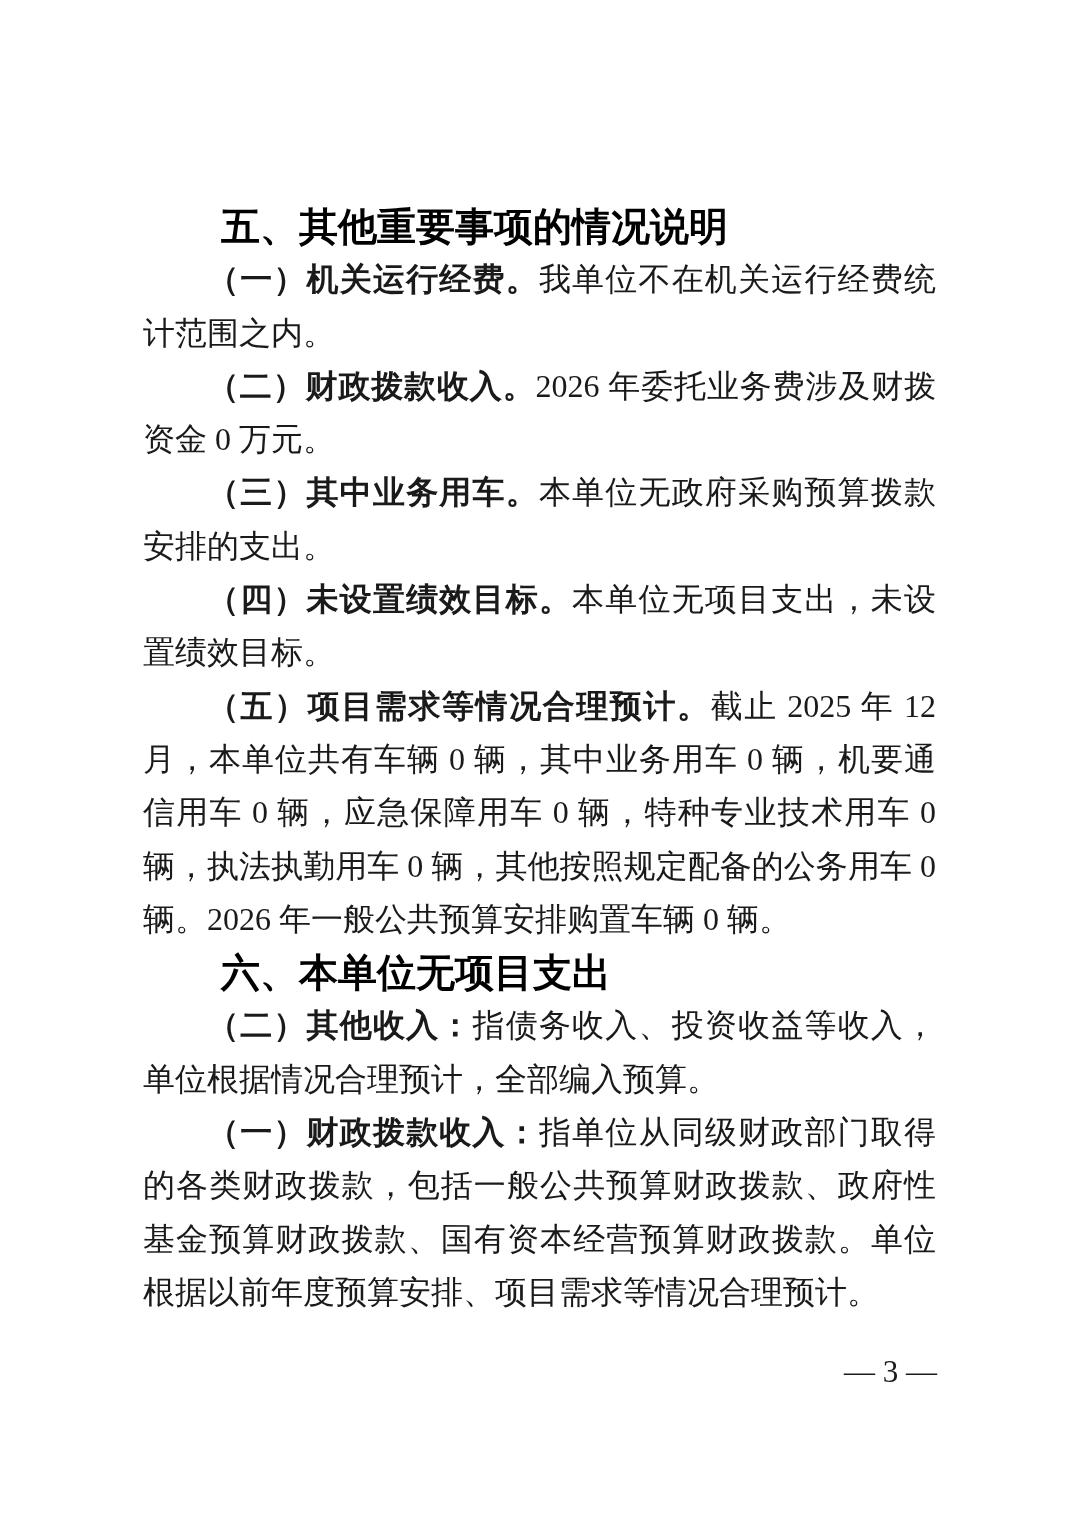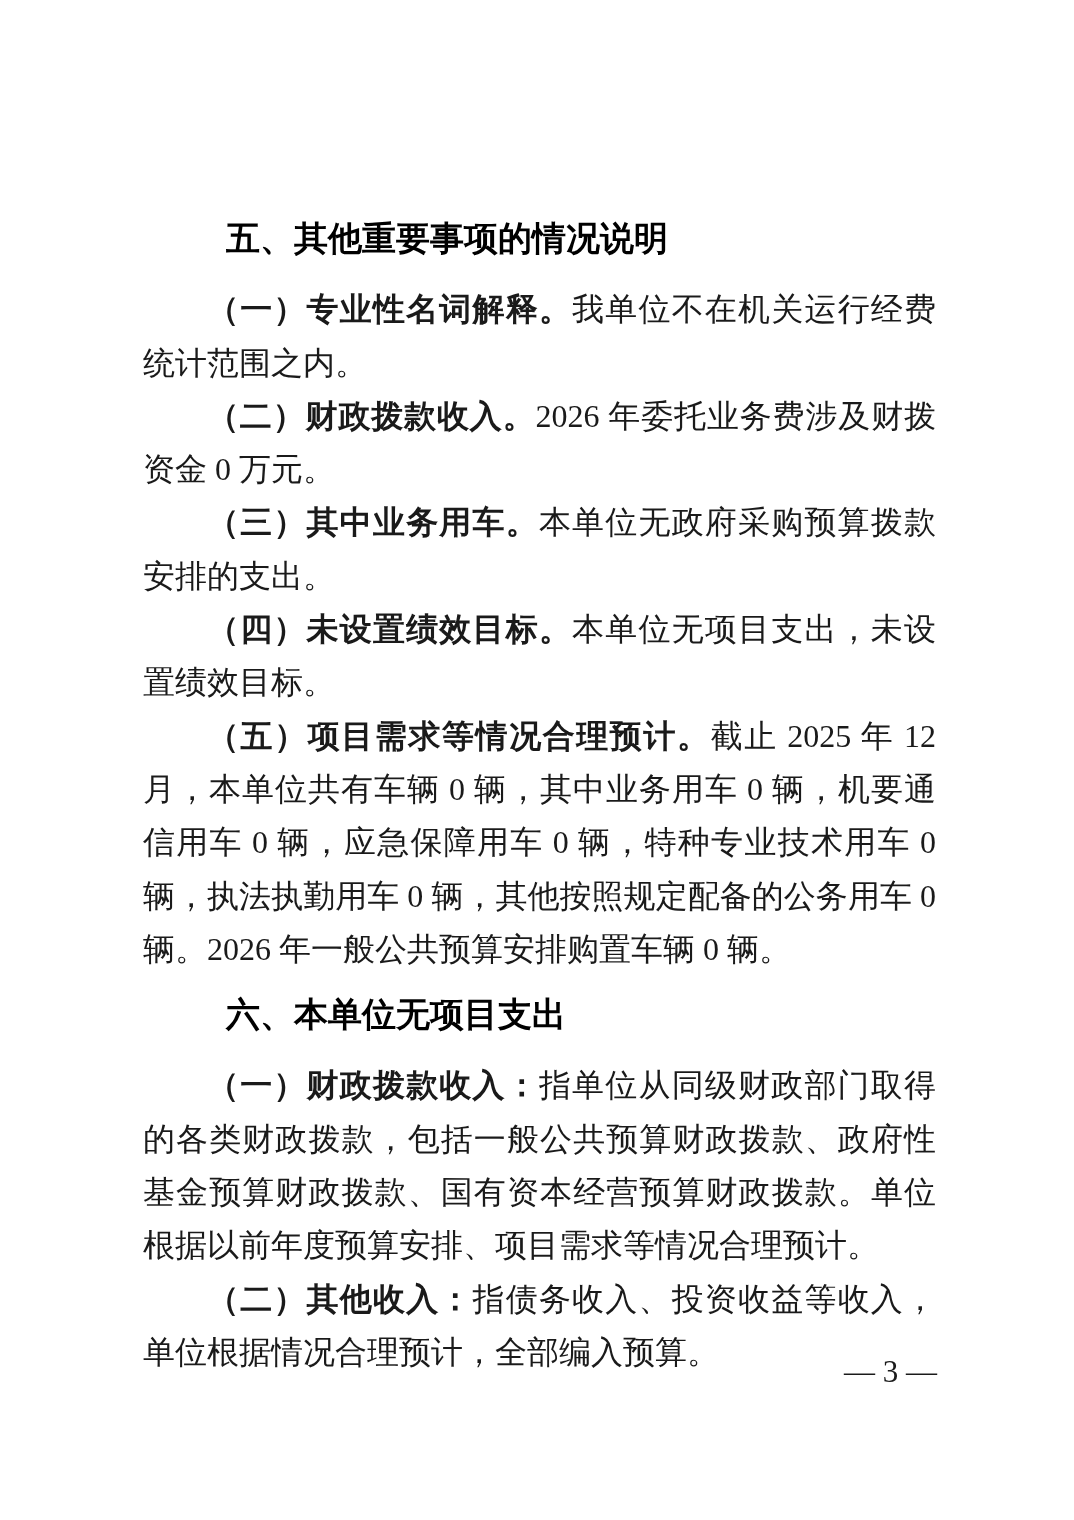--- a/index.html
+++ b/index.html
@@ -23,25 +23,25 @@
     left: 143px;
     top: 200px;
     width: 793px;
     font-family: "Liberation Serif", "DejaVu Serif", serif;
     font-size: 32px;
     line-height: 53.3px;
     color: #1a1a1a;
     text-align: justify;
   }
   .content h2 {
-    margin: 15px;
+    margin: 0;
     padding: 0;
-    font-family: Liberation Mono, monospace;
+    font-family: Liberation Serif, serif;
     font-weight: 700;
-    font-size: 34px;
+    font-size: 39px;
     line-height: 53.3px;
     color: #000000;
     text-indent: 2em;
     text-align: left;
   }
   .content p {
     margin: 0;
     padding: 0;
     text-indent: 2em;
   }
@@ -60,32 +60,32 @@
   }
 </style>
 </head>
 <body>
 
 <div class="page">
   <div class="content">
 
     <h2>五、其他重要事项的情况说明</h2>
 
-    <p><span class="lead">（一）专业性名词解释。</span><span>我单位不在机关运行经费统计范围之内。</span></p>
+    <p><span class="lead">（一）机关运行经费。</span><span>我单位不在机关运行经费统计范围之内。</span></p>
 
     <p><span class="lead">（二）财政拨款收入。</span><span>2026 年委托业务费涉及财拨资金 0 万元。</span></p>
 
     <p><span class="lead">（三）其中业务用车。</span><span>本单位无政府采购预算拨款安排的支出。</span></p>
 
     <p><span class="lead">（四）未设置绩效目标。</span><span>本单位无项目支出，未设置绩效目标。</span></p>
 
     <p><span class="lead">（五）项目需求等情况合理预计。</span><span>截止 2025 年 12 月，本单位共有车辆 0 辆，其中业务用车 0 辆，机要通信用车 0 辆，应急保障用车 0 辆，特种专业技术用车 0 辆，执法执勤用车 0 辆，其他按照规定配备的公务用车 0 辆。2026 年一般公共预算安排购置车辆 0 辆。</span></p>
 
     <h2>六、本单位无项目支出</h2>
 
+    <p><span class="lead">（二）其他收入：</span><span>指债务收入、投资收益等收入，单位根据情况合理预计，全部编入预算。</span></p>
+
     <p><span class="lead">（一）财政拨款收入：</span><span>指单位从同级财政部门取得的各类财政拨款，包括一般公共预算财政拨款、政府性基金预算财政拨款、国有资本经营预算财政拨款。单位根据以前年度预算安排、项目需求等情况合理预计。</span></p>
-
-    <p><span class="lead">（二）其他收入：</span><span>指债务收入、投资收益等收入，单位根据情况合理预计，全部编入预算。</span></p>
 
   </div>
 
   <div class="footer">— 3 —</div>
 </div>
 
 </body></html>

